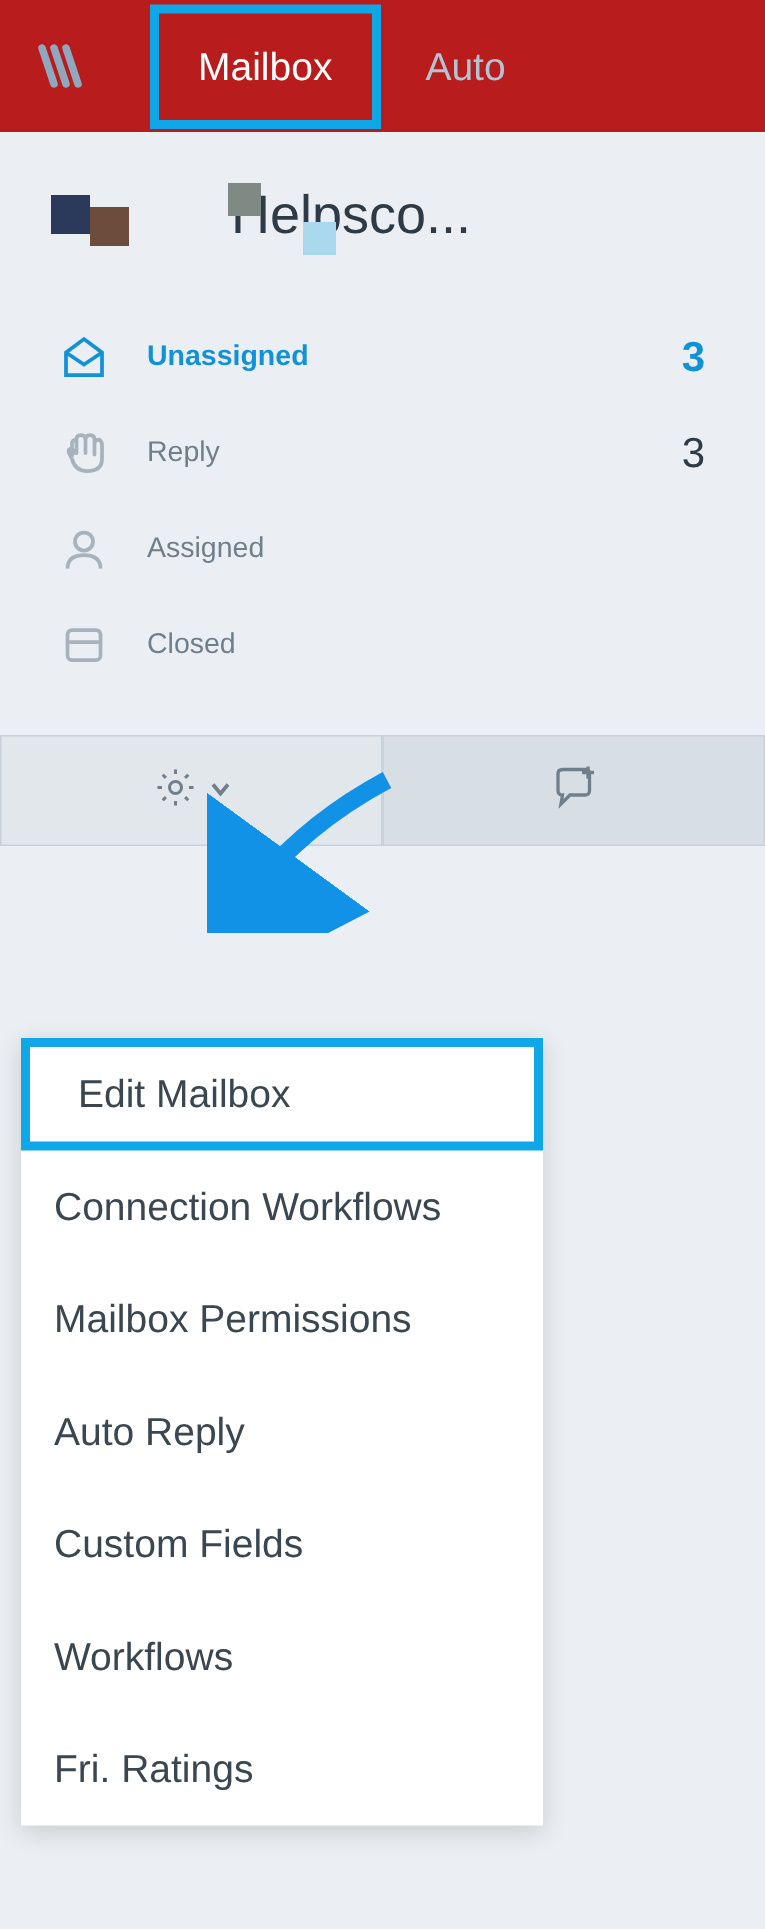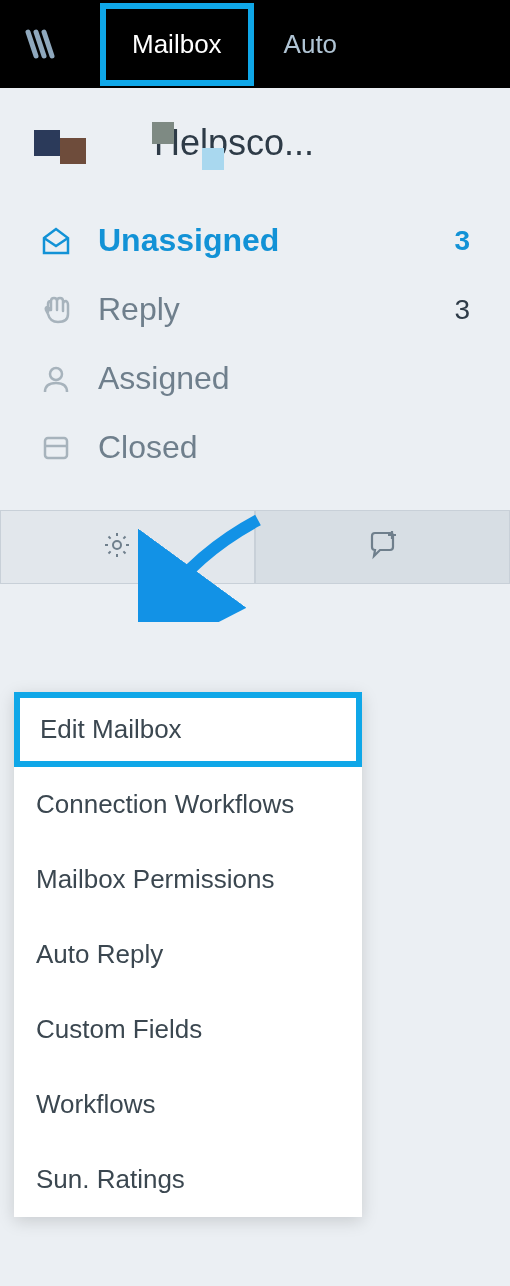--- a/index.html
+++ b/index.html
@@ -5,21 +5,21 @@
     * { margin: 0; padding: 0; box-sizing: border-box; }
     body {
       font-family: -apple-system, BlinkMacSystemFont, "Segoe UI", Helvetica, Arial, sans-serif;
       width: 510px;
       height: 1286px;
       background: #ebeff3;
       overflow: hidden;
       position: relative;
     }
     .topnav {
-      background: #000000;
+      background: #b91c1c;
       height: 88px;
       display: flex;
       align-items: center;
       padding-left: 20px;
       gap: 0;
     }
     .logo {
       width: 40px;
       height: 40px;
       margin-right: 40px;
@@ -68,21 +68,21 @@
       cursor: pointer;
       position: relative;
     }
     .folder-icon {
       width: 32px;
       height: 32px;
       margin-right: 26px;
       flex-shrink: 0;
     }
     .folder-label {
-      font-size: 32px;
+      font-size: 19px;
       color: #6f7f8c;
       flex: 1;
     }
     .folder-count {
       font-size: 28px;
       color: #2e3b47;
       font-weight: 400;
     }
     .folder.active .folder-label {
       color: #1292d6;
@@ -120,21 +120,21 @@
     }
     .dropdown-item {
       padding: 22px 22px;
       font-size: 26px;
       color: #3b4750;
       cursor: pointer;
       border-bottom: none;
     }
     .dropdown-item.highlighted {
       border: 6px solid #0fa7e8;
-      padding: 16px 20px;
+      padding: 16px 32px;
     }
     .arrow {
       position: absolute;
       left: 138px;
       top: 512px;
       width: 130px;
       height: 110px;
       z-index: 5;
       pointer-events: none;
     }
@@ -245,14 +245,14 @@
   </div>
 </div>
 
 <div class="dropdown">
   <div class="dropdown-item highlighted"><span>Edit Mailbox</span></div>
   <div class="dropdown-item"><span>Connection Workflows</span></div>
   <div class="dropdown-item"><span>Mailbox Permissions</span></div>
   <div class="dropdown-item"><span>Auto Reply</span></div>
   <div class="dropdown-item"><span>Custom Fields</span></div>
   <div class="dropdown-item"><span>Workflows</span></div>
-  <div class="dropdown-item"><span>Sun. Ratings</span></div>
+  <div class="dropdown-item"><span>Fri. Ratings</span></div>
 </div>
 
 </body></html>

